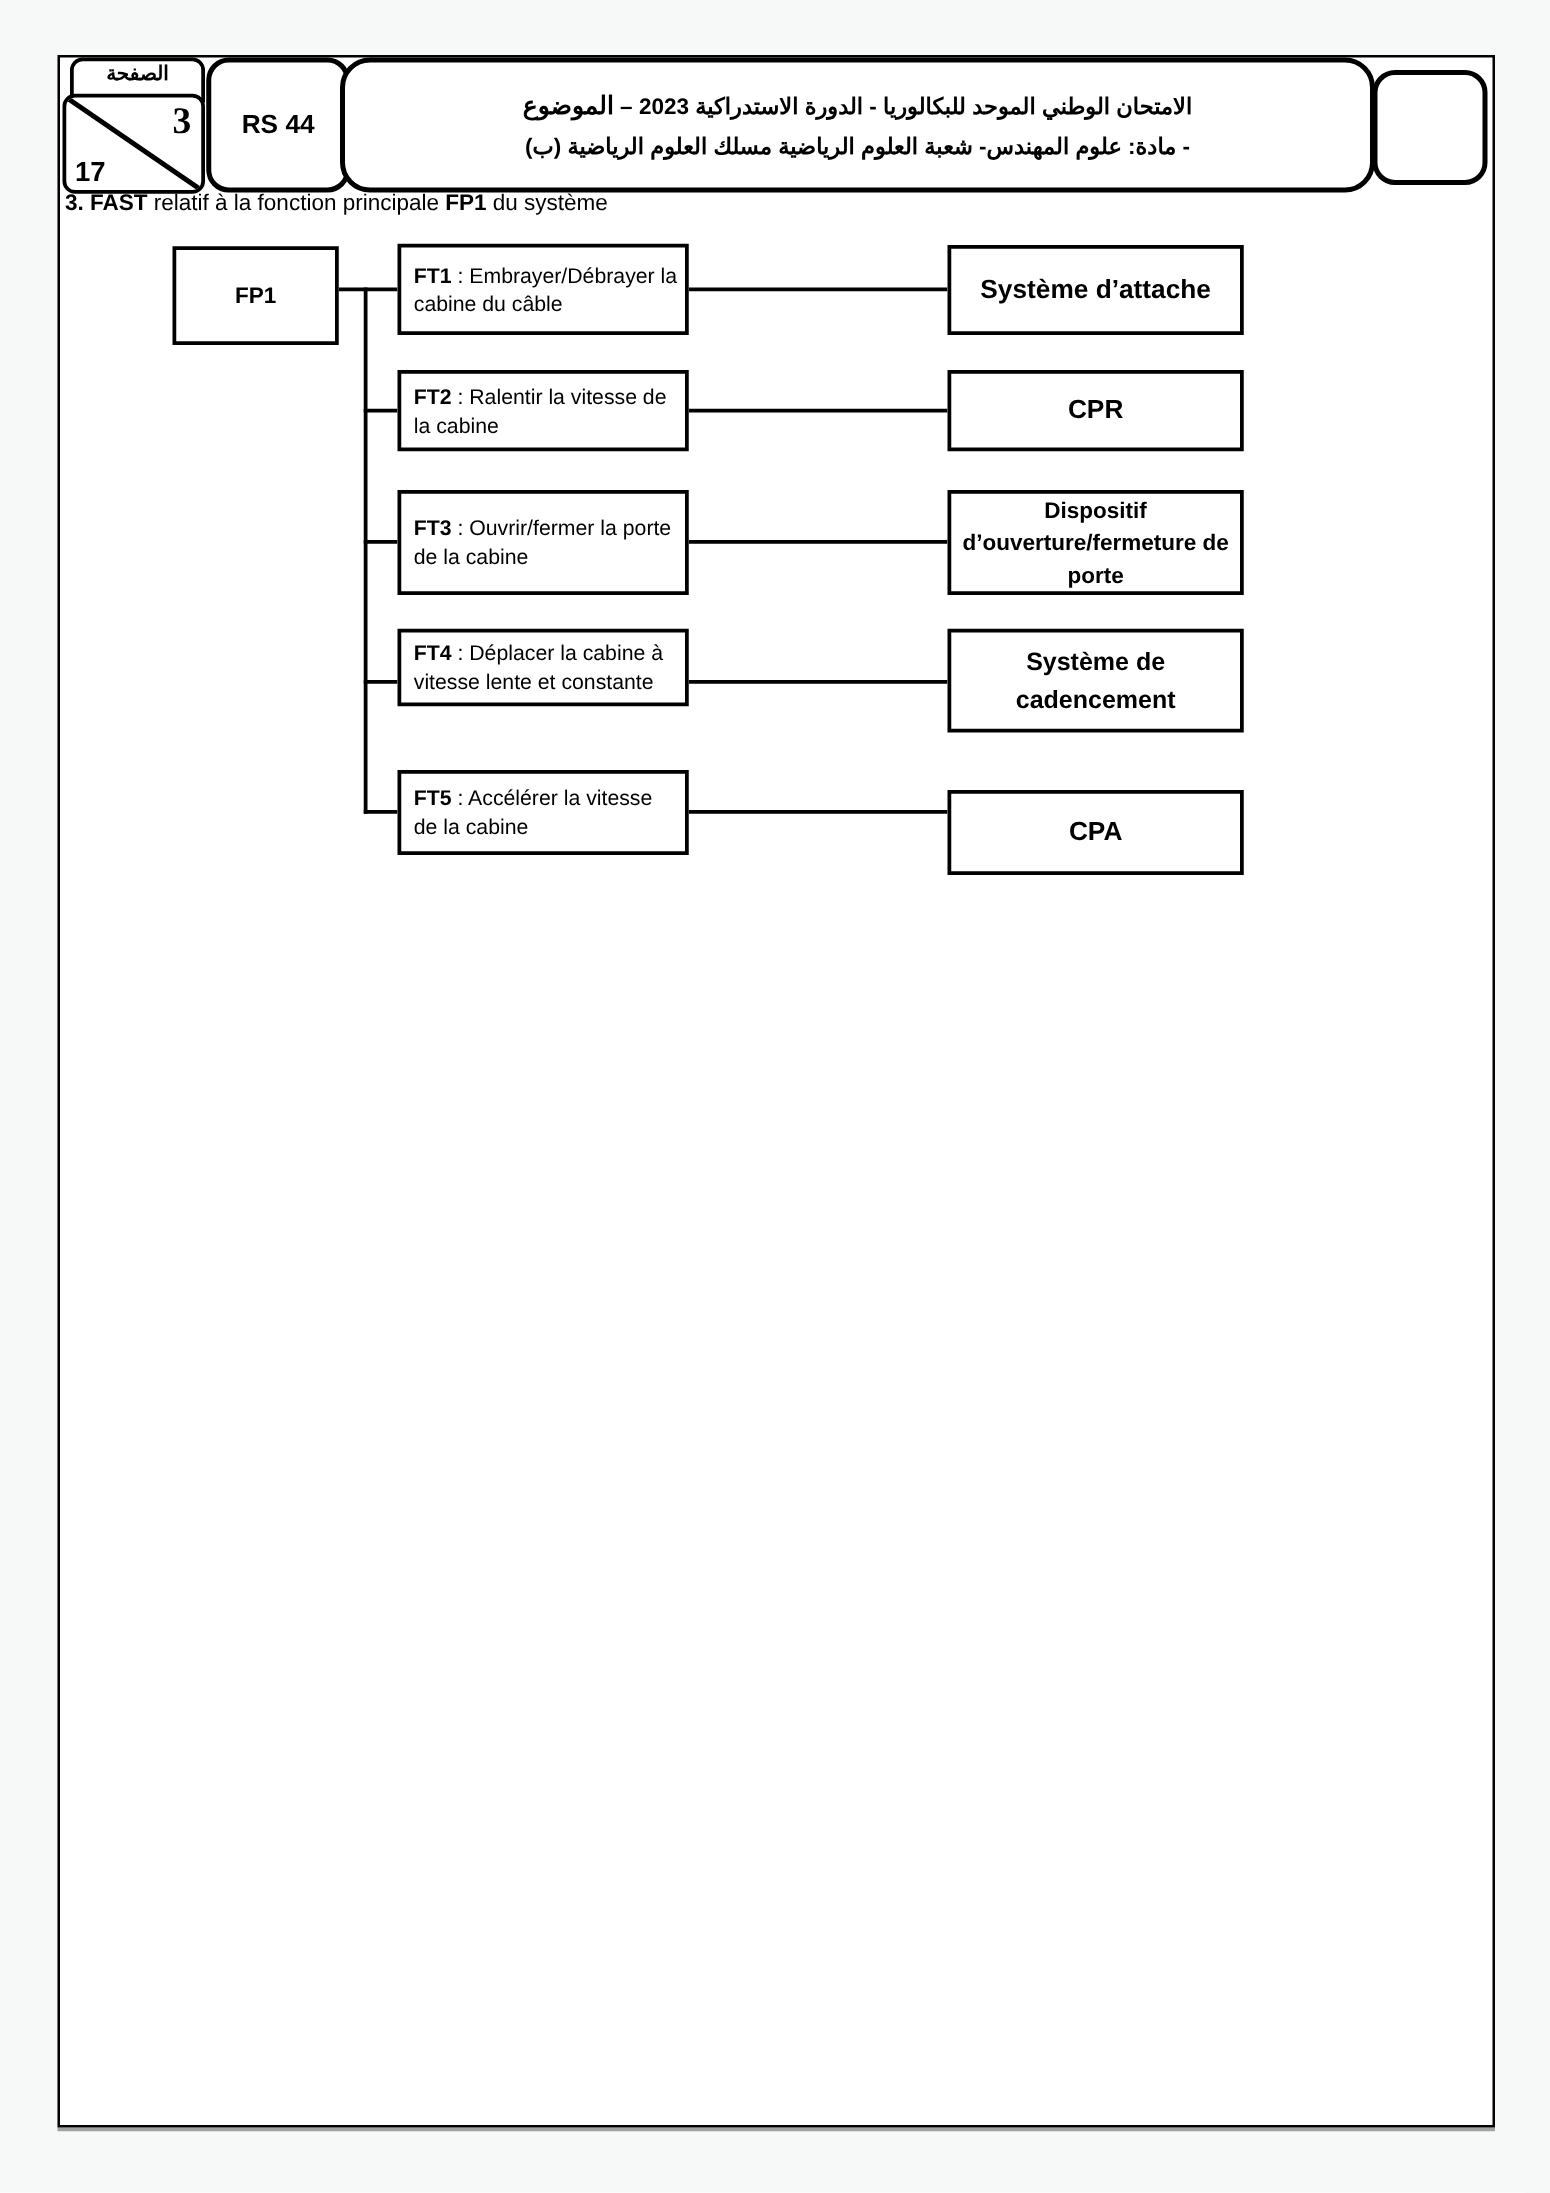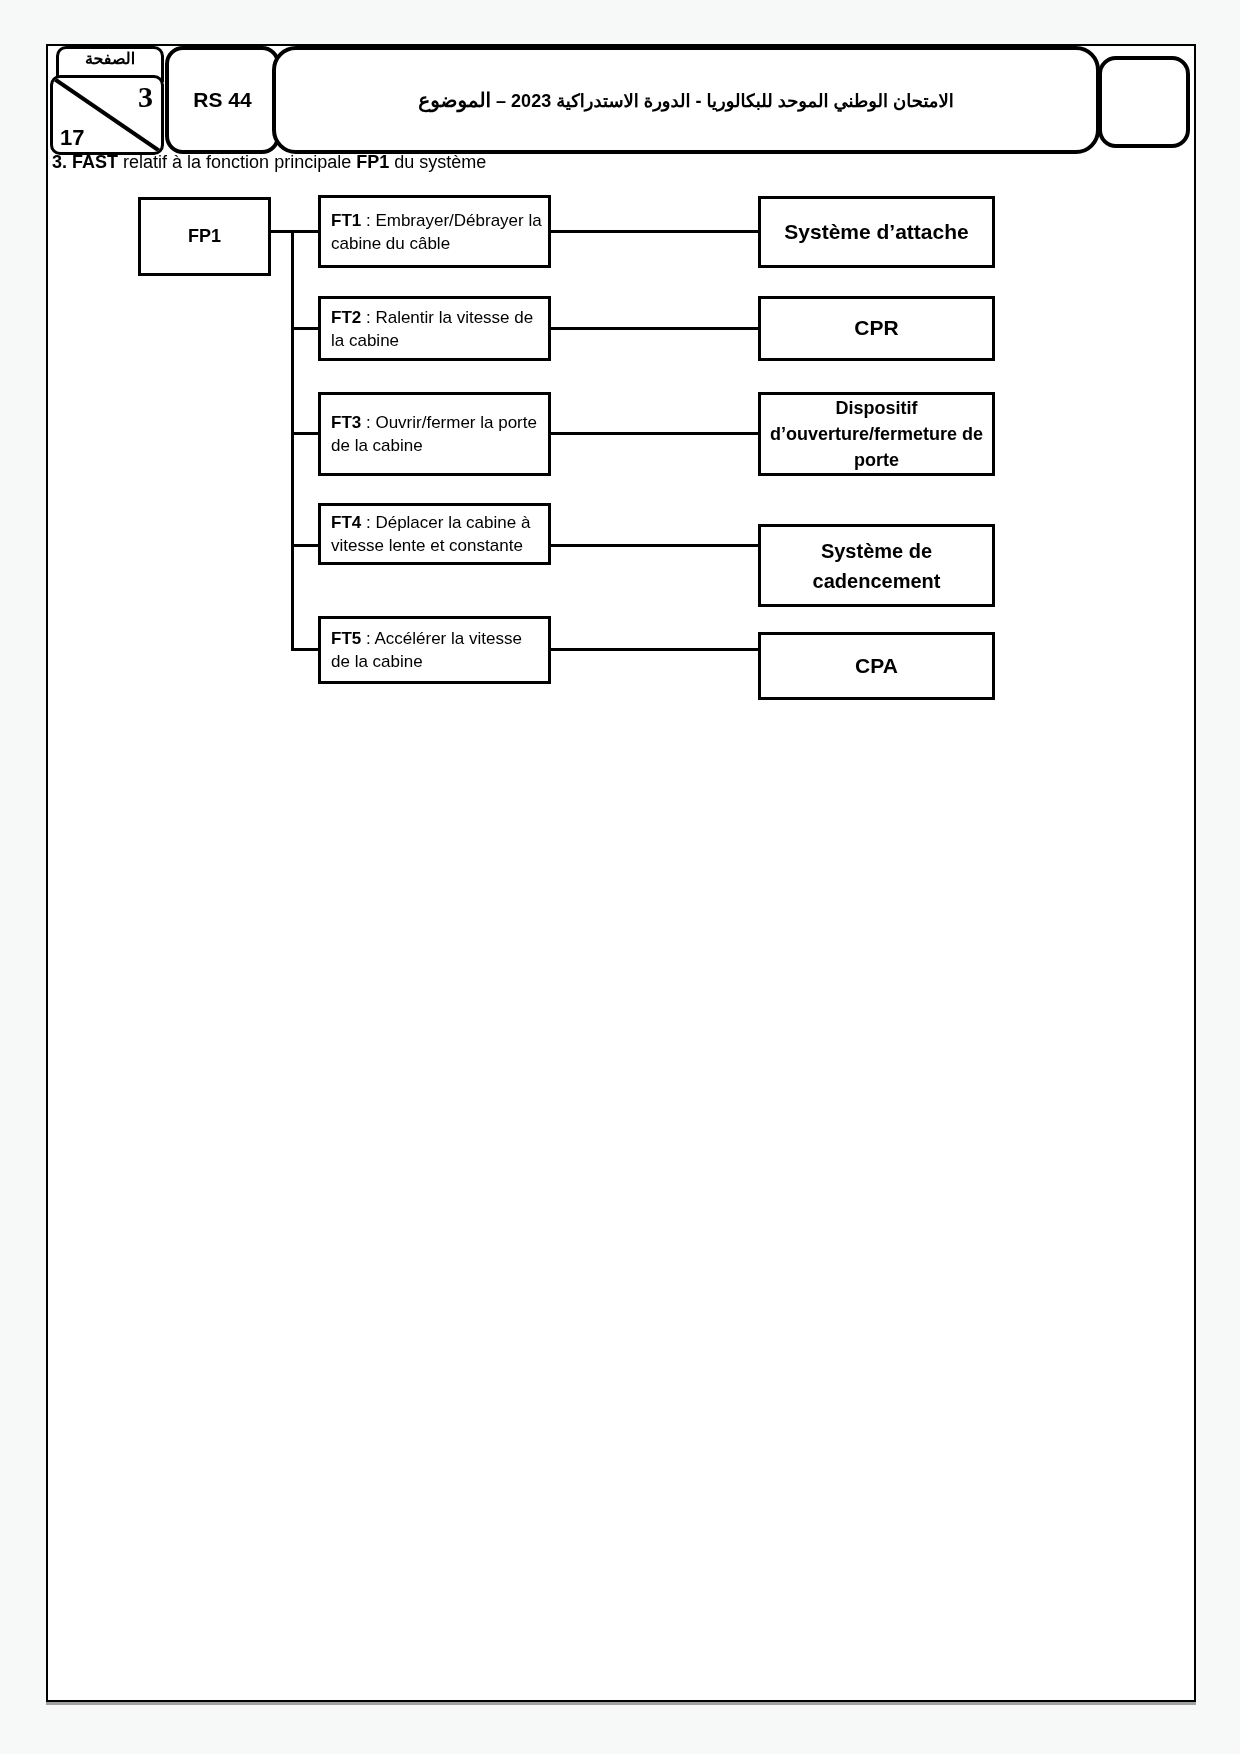--- a/index.html
+++ b/index.html
@@ -71,21 +71,21 @@
   .solbox{left:758px;width:237px;justify-content:center;text-align:center;
           font-weight:bold;font-size:19px;padding:2px 4px;box-sizing:border-box;}
   .ft1{top:195px;height:73px;}
   .ft2{top:296px;height:65px;}
   .ft3{top:392px;height:84px;}
   .ft4{top:503px;height:62px;}
   .ft5{top:616px;height:68px;}
   .sol1{top:196px;height:72px;font-size:21px;}
   .sol2{top:296px;height:65px;font-size:21px;}
   .sol3{top:392px;height:84px;font-size:18px;line-height:1.45;}
-  .sol4{top:503px;height:83px;font-size:20px;line-height:1.5;margin-top:21px;}
+  .sol4{top:503px;height:83px;font-size:20px;line-height:1.5;}
   .sol5{top:632px;height:68px;font-size:21px;}
   
   .hline,.vline{position:absolute;background:#000;}
   .c-fp1 {left:265px;top:230px;width:53px;height:3px;}
   .trunk {left:291px;top:230px;width:3px;height:421px;}
   .stub2 {left:291px;top:327px;width:27px;height:3px;}
   .stub3 {left:291px;top:432px;width:27px;height:3px;}
   .stub4 {left:291px;top:544px;width:27px;height:3px;}
   .stub5 {left:291px;top:648px;width:27px;height:3px;}
   .rc1{left:551px;top:230px;width:207px;height:3px;}
@@ -112,20 +112,21 @@
 
 <div class="rs-box">
   <span>RS 44</span>
 </div>
 
 <div class="hdr-box">
   <div>
     <span>الامتحان الوطني الموحد للبكالوريا - الدورة الاستدراكية 2023 –</span>
     <span class="hdr-logo">الموضوع</span>
   </div>
+  <div>- مادة: علوم المهندس- شعبة العلوم الرياضية مسلك العلوم الرياضية (ب)</div>
 </div>
 
 <div class="empty-box"></div>
 
 <div class="sec-title">
   <b>3.</b>
   <b>FAST</b><span> relatif à la fonction principale </span><b>FP1</b><span> du système</span>
 </div>
 
 <div class="hline c-fp1"></div>

